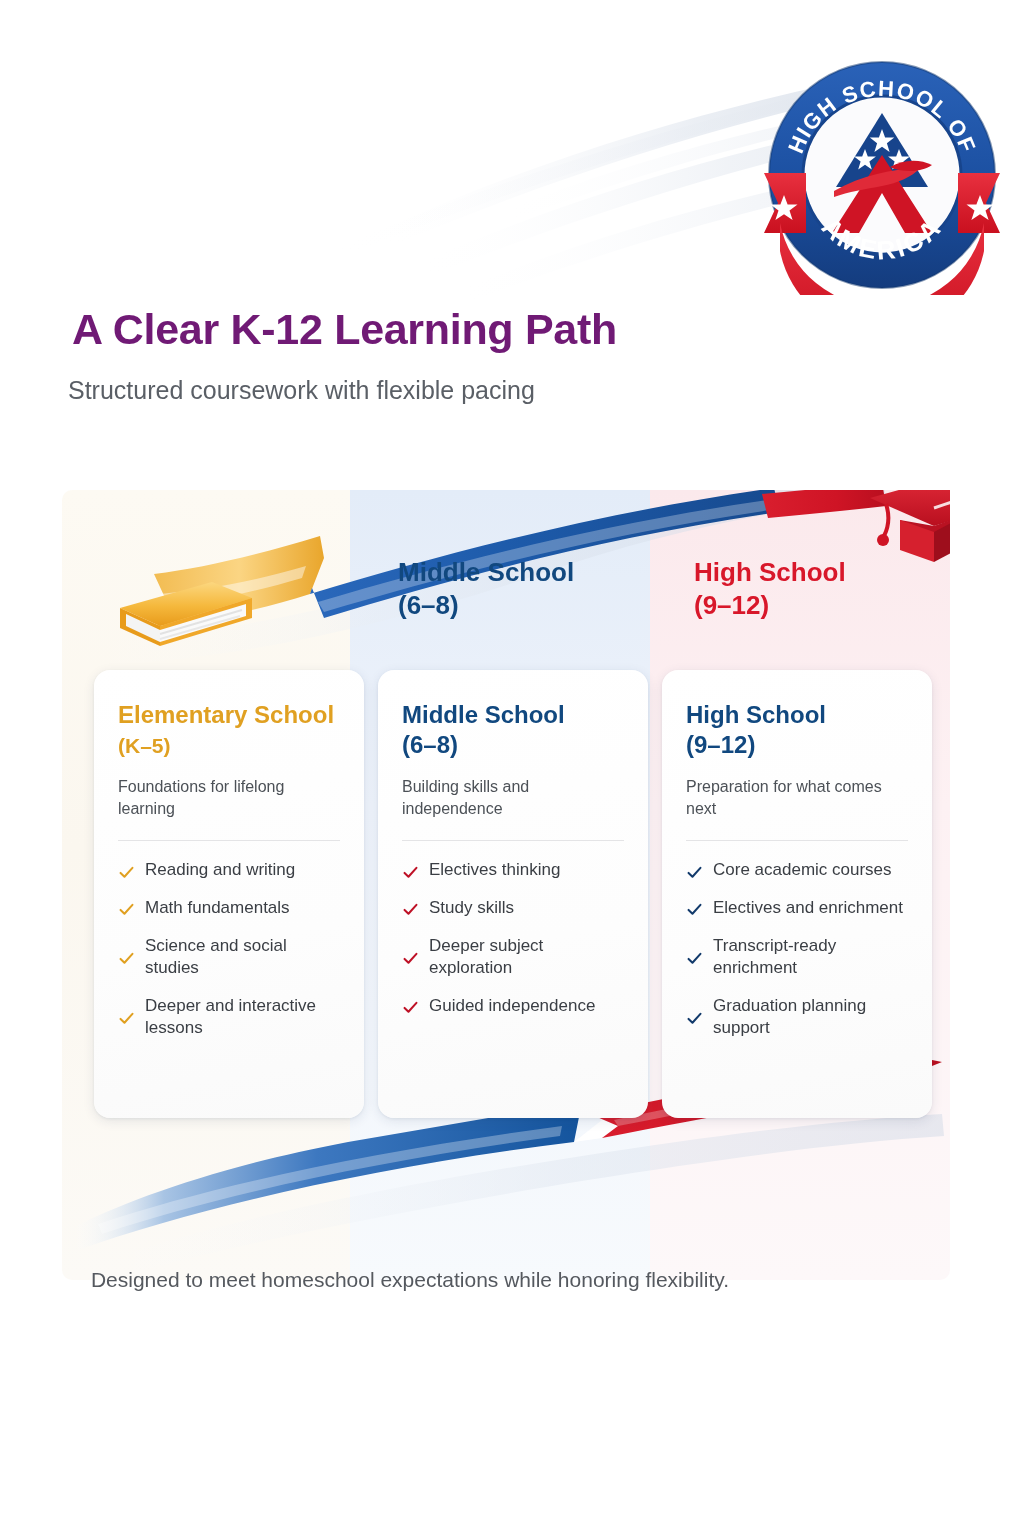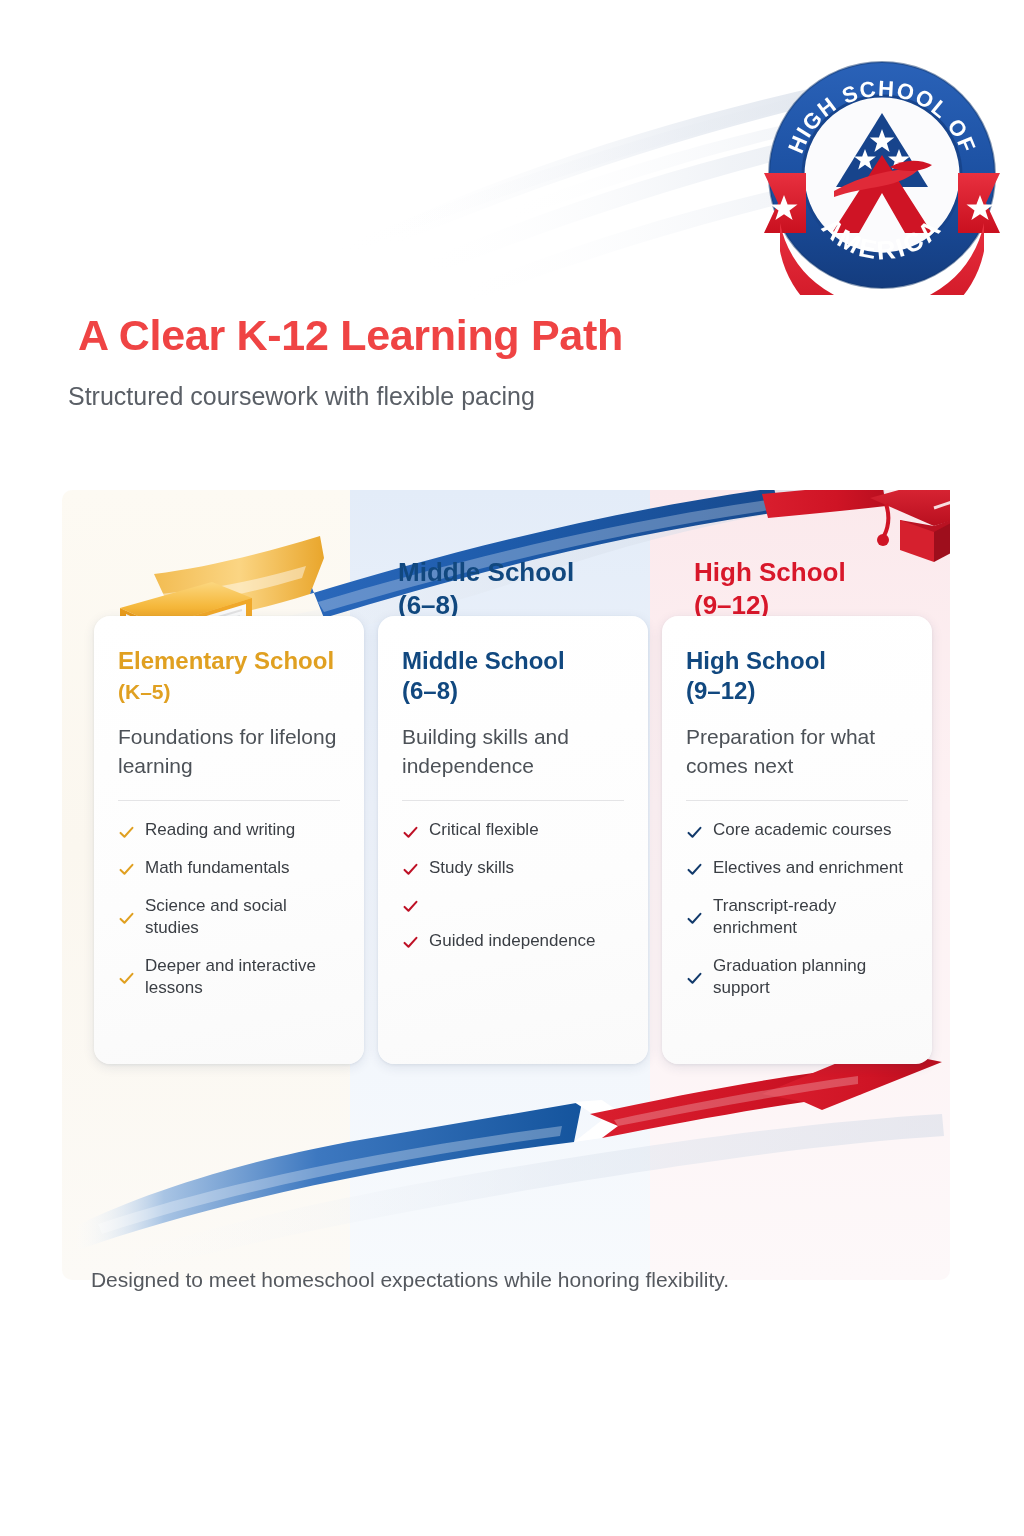--- a/index.html
+++ b/index.html
@@ -36,23 +36,23 @@
   
   .header {
     position: absolute;
     top: 302px;
     left: 68px;
     width: 700px;
   }
   .page-title {
     font-size: 43px;
     font-weight: bold;
-    color: #ef4444;
+    color: #701a75;
     letter-spacing: -0.3px;
-    margin: 10px;
+    margin: 4px;
     line-height: 1.1;
   }
   .page-subtitle {
     font-size: 25px;
     color: #5a5f66;
     margin: 22px 0 0 0;
     line-height: 1.2;
     font-weight: normal;
   }
 
@@ -111,21 +111,21 @@
     font-size: 26px;
     font-weight: bold;
     line-height: 1.28;
   }
   .stage-label.mid { left: 398px; color: #11487f; }
   .stage-label.high { left: 694px; color: #d8172a; }
 
   
   .cards {
     position: absolute;
-    top: 616px;
+    top: 670px;
     left: 94px;
     width: 838px;
     display: flex;
     gap: 14px;
   }
   .card {
     width: 270px;
     min-height: 448px;
     background: linear-gradient(170deg, #ffffff 0%, #fdfdfd 60%, #fafafa 100%);
     border-radius: 16px;
@@ -139,21 +139,21 @@
     font-weight: bold;
     line-height: 1.24;
     margin: 0;
   }
   .card-title .grades { white-space: nowrap; }
   .card.elem .card-title { color: #e0a021; }
   .card.mid .card-title  { color: #11487f; }
   .card.high .card-title { color: #11487f; }
   .card.elem .card-title .grades { font-size: 21px; }
   .card-sub {
-    font-size: 21px;
+    font-size: 16px;
     color: #4c5157;
     line-height: 1.4;
     margin: 16px 0 0 0;
     font-weight: normal;
   }
   .card-divider {
     height: 1px;
     background: #e4e4e6;
     margin: 20px 0 18px 0;
   }
@@ -402,32 +402,33 @@
       <span>Middle School</span><br>
       <span class="grades">(6–8)</span>
     </h2>
     <p class="card-sub">Building skills and independence</p>
     <div class="card-divider"></div>
     <ul class="bullets">
       <li class="bullet">
         <svg class="check" viewBox="0 0 20 20">
             <path d="M3 10.5 L 7.6 15 L 17 4.5" stroke="#be1126" stroke-width="2.4" fill="none" stroke-linecap="round" stroke-linejoin="round"></path>
           </svg>
-        <span class="bullet-text">Critical flexible</span>
+        <span class="bullet-text">Electives thinking</span>
       </li>
       <li class="bullet">
         <svg class="check" viewBox="0 0 20 20">
             <path d="M3 10.5 L 7.6 15 L 17 4.5" stroke="#be1126" stroke-width="2.4" fill="none" stroke-linecap="round" stroke-linejoin="round"></path>
           </svg>
         <span class="bullet-text">Study skills</span>
       </li>
       <li class="bullet">
         <svg class="check" viewBox="0 0 20 20">
             <path d="M3 10.5 L 7.6 15 L 17 4.5" stroke="#be1126" stroke-width="2.4" fill="none" stroke-linecap="round" stroke-linejoin="round"></path>
           </svg>
+        <span class="bullet-text">Deeper subject exploration</span>
       </li>
       <li class="bullet">
         <svg class="check" viewBox="0 0 20 20">
             <path d="M3 10.5 L 7.6 15 L 17 4.5" stroke="#be1126" stroke-width="2.4" fill="none" stroke-linecap="round" stroke-linejoin="round"></path>
           </svg>
         <span class="bullet-text">Guided independence</span>
       </li>
     </ul>
   </div>
 

